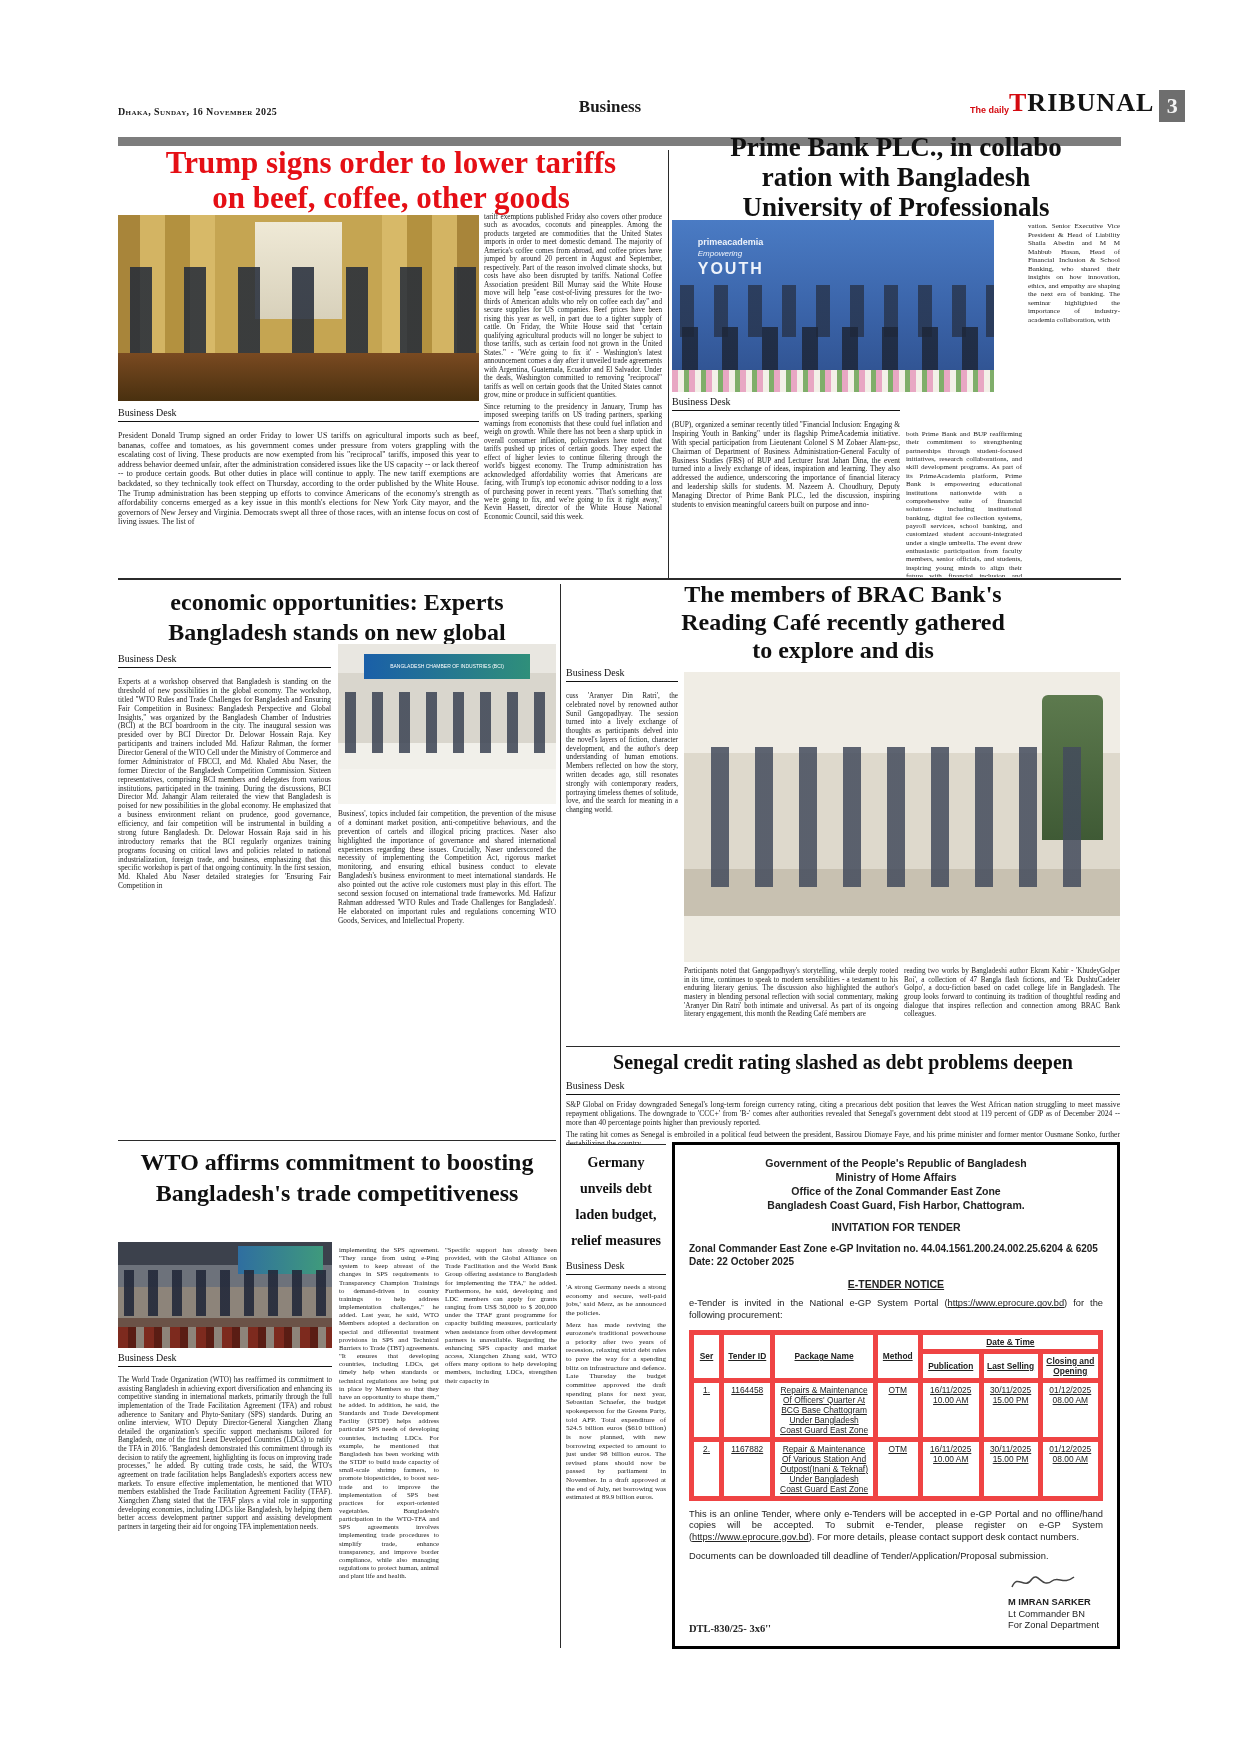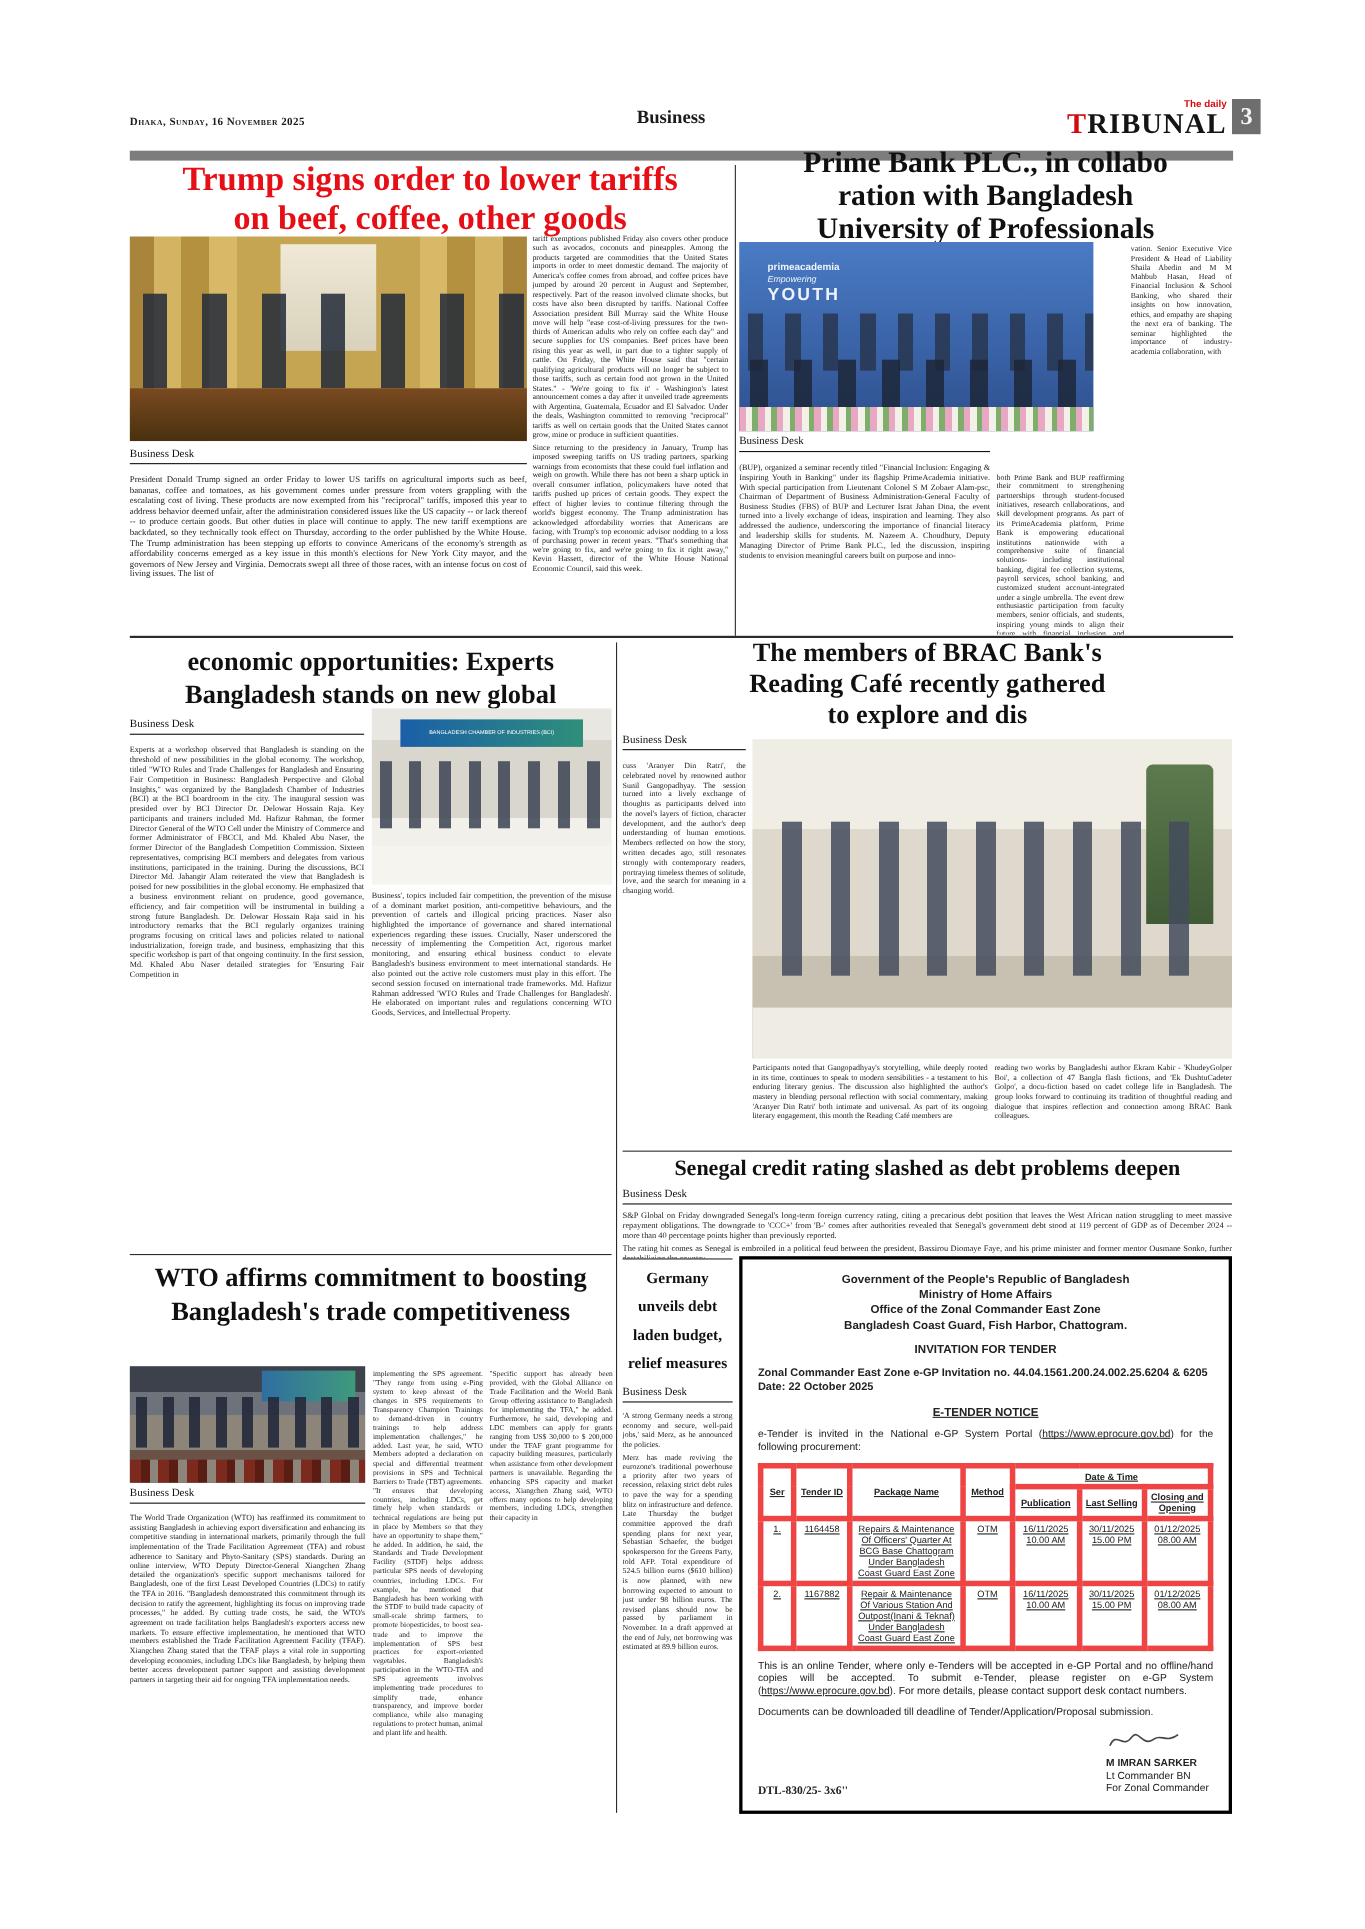--- a/index.html
+++ b/index.html
@@ -11,21 +11,21 @@
   .red-hl{color:#e50f15;}
   .bt{text-align:justify;color:#1b1b1b;overflow:hidden;}
   .bt p{margin:0 0 3px 0;}
   .byline{font-weight:normal;font-size:10px;color:#111;border-bottom:1.6px solid #111;padding-bottom:3px;}
   .rule{background:#2b2b2b;}
   .photo{position:absolute;overflow:hidden;}
   
   .dateline{font-size:10px;font-weight:bold;font-variant:small-caps;letter-spacing:.4px;}
   .section-label{font-size:17px;font-weight:bold;text-align:center;}
   .masthead{display:flex;align-items:flex-start;gap:5px;}
-  .mast-text{display:flex;flex-direction:column;align-items:flex-end;}
+  .mast-text{display:flex;flex-direction:row;align-items:flex-end;}
   .mast-tagline{color:#d40a10;font-size:9px;font-weight:bold;line-height:1;margin-bottom:1px;
                 font-family:"Liberation Sans",sans-serif;}
   .mast-title{font-size:26px;font-weight:bold;letter-spacing:1px;line-height:1;color:#141414;
               font-family:"Liberation Serif",serif;}
   .mast-title::first-letter{color:#d40a10;}
   .pagenum-box{width:26px;height:32px;background:#6e6e6e;color:#f4f4f4;font-size:22px;font-weight:bold;
                display:flex;align-items:center;justify-content:center;}
   
   .tender-box{border:3px solid #000;background:#fff;font-family:"Liberation Sans","DejaVu Sans",sans-serif;
               color:#222;box-sizing:border-box;padding:12px 14px 60px 14px;}
@@ -232,18 +232,18 @@
 
     <div class="t-para"><span>This is an online Tender, where only e-Tenders will be accepted in e-GP Portal and no offline/hand copies will be accepted. To submit e-Tender, please register on e-GP System (</span><a href="#" class="t-link">https://www.eprocure.gov.bd</a><span>). For more details, please contact support desk contact numbers.</span></div>
     <div class="t-para">Documents can be downloaded till deadline of Tender/Application/Proposal submission.</div>
 
     <div class="sig-block">
       <svg width="70" height="24" viewBox="0 0 70 24">
         <path d="M4 17 C10 3, 16 21, 24 9 C30 1, 34 19, 44 11 C50 6, 56 15, 66 7" fill="none" stroke="#444" stroke-width="1.5"></path>
       </svg>
       <div>M IMRAN SARKER</div>
       <div style="font-weight:normal;">Lt Commander BN</div>
-      <div style="font-weight:normal;">For Zonal Commander</div>
+      <div style="font-weight:normal;">For Zonal Department</div>
     </div>
     <div class="t-ref">DTL-830/25- 3x6''</div>
   </div>
 
 </div>
 
 </body></html>

